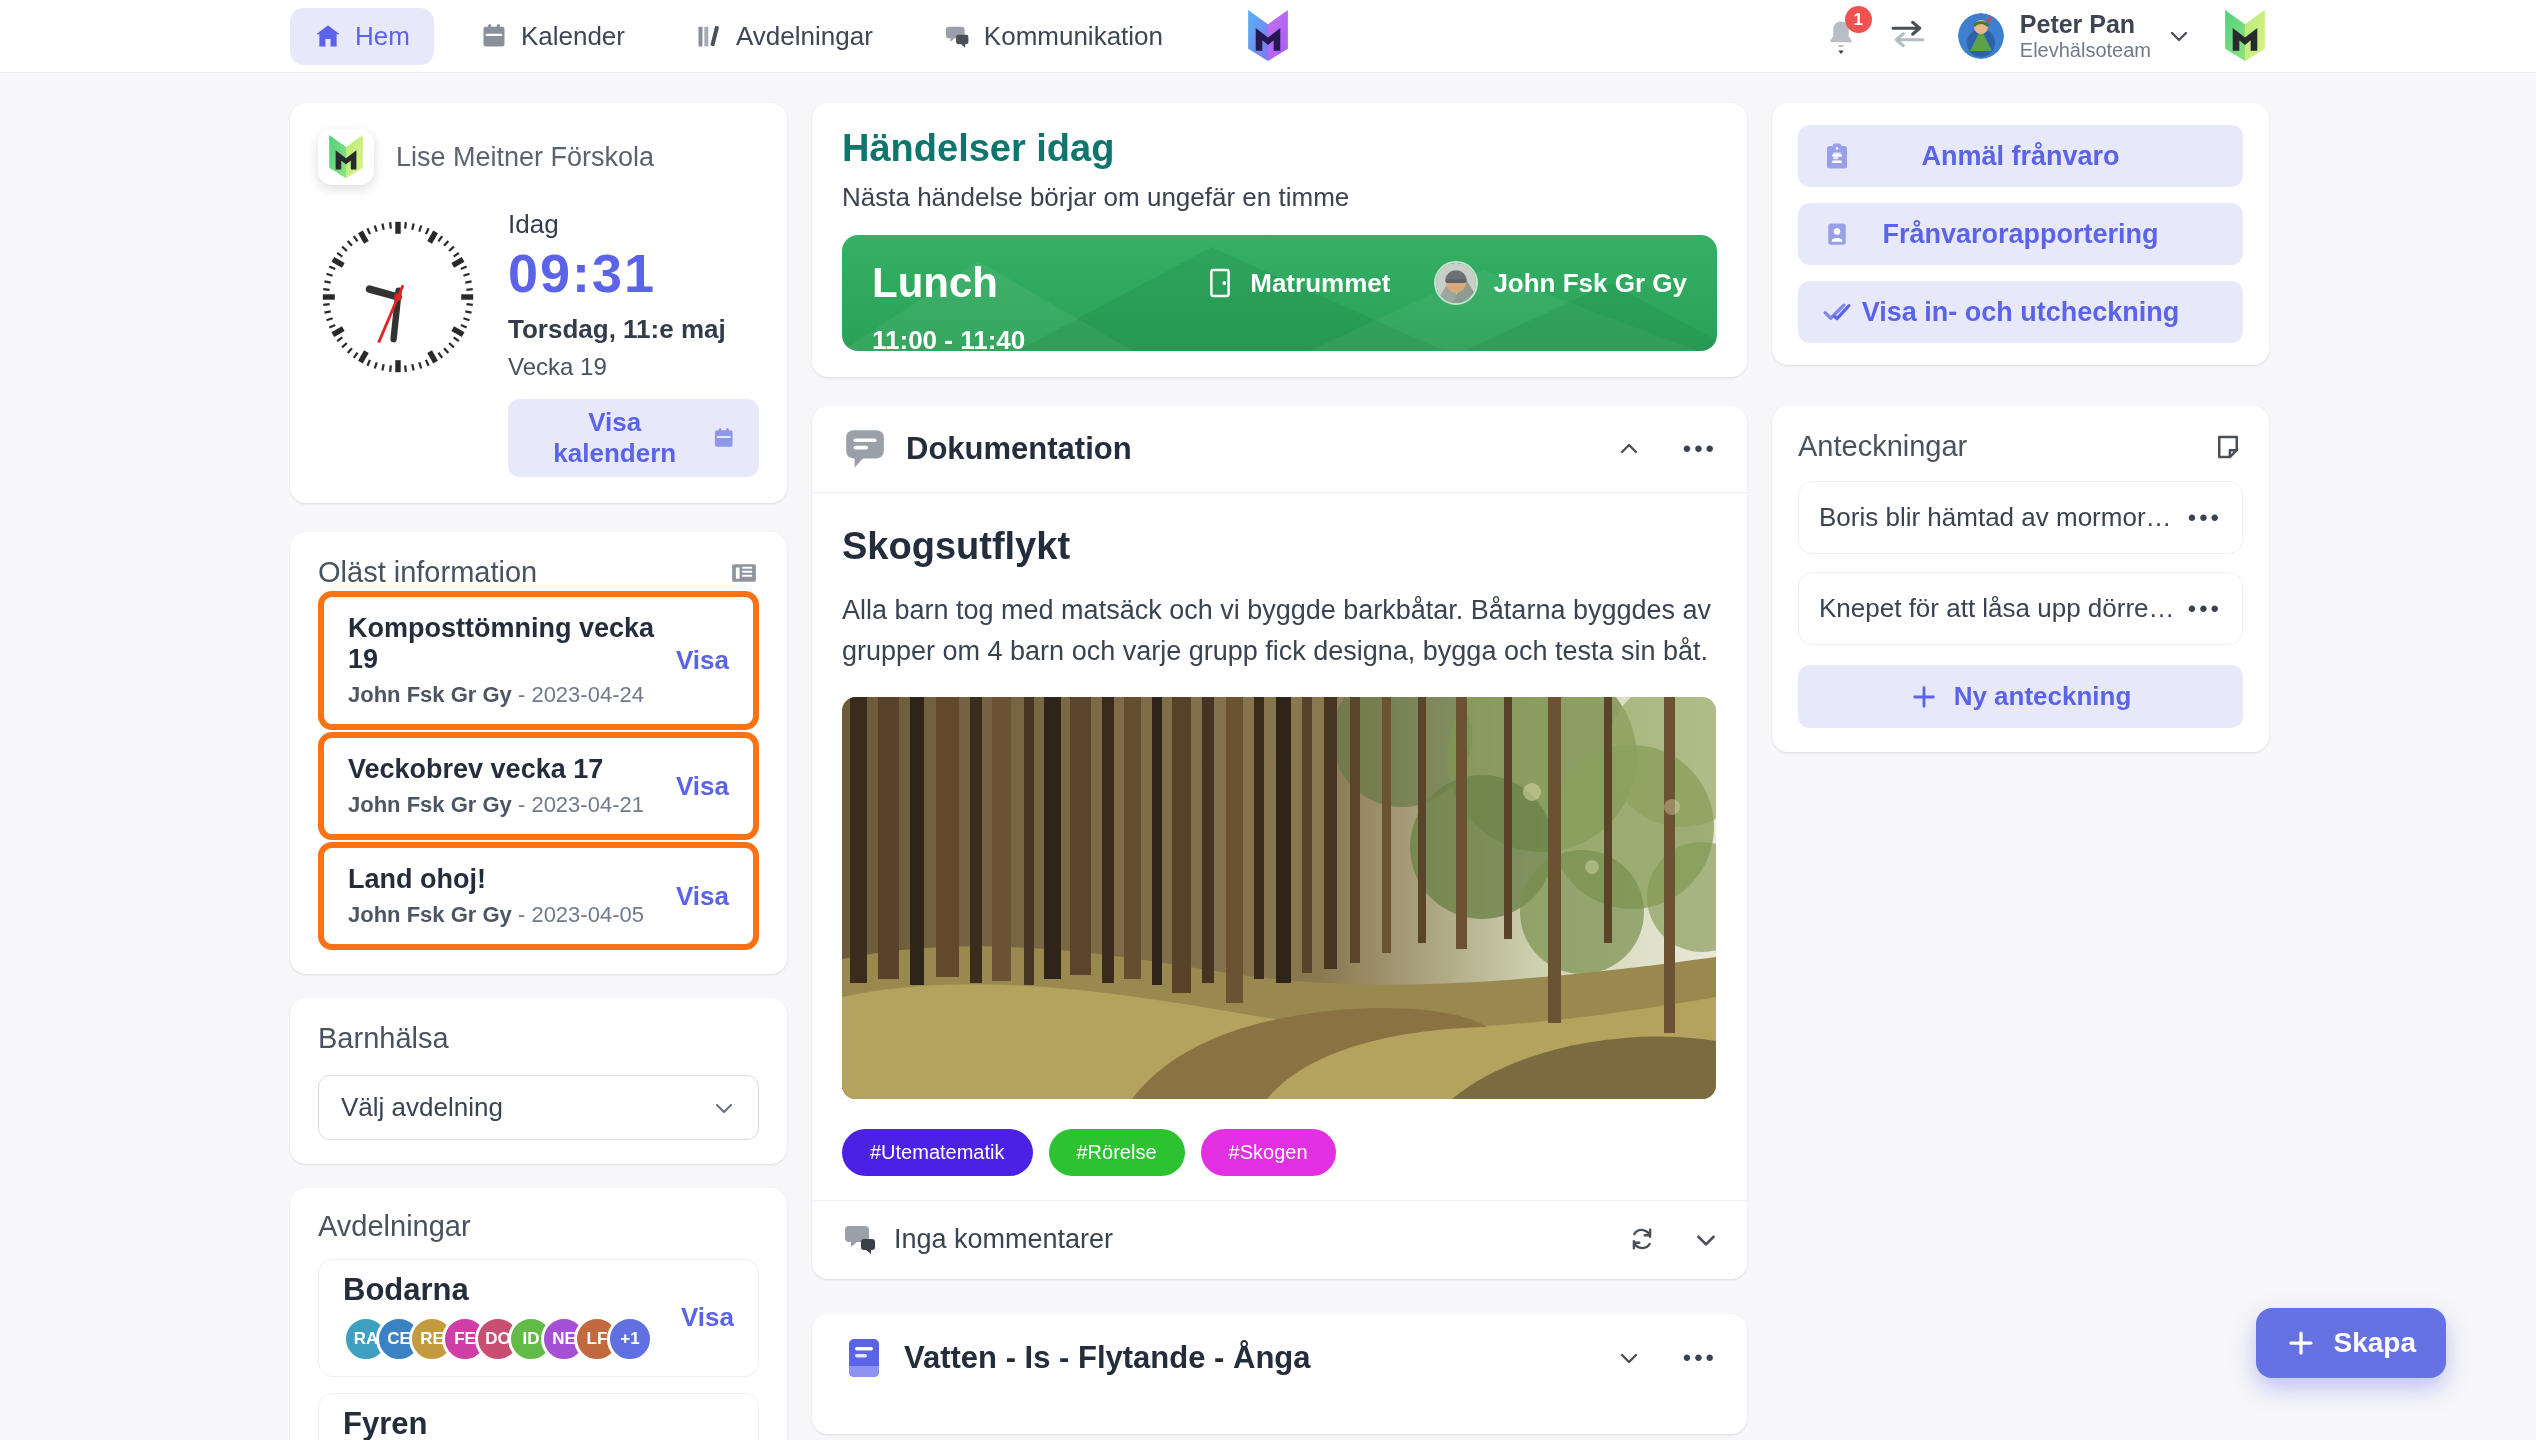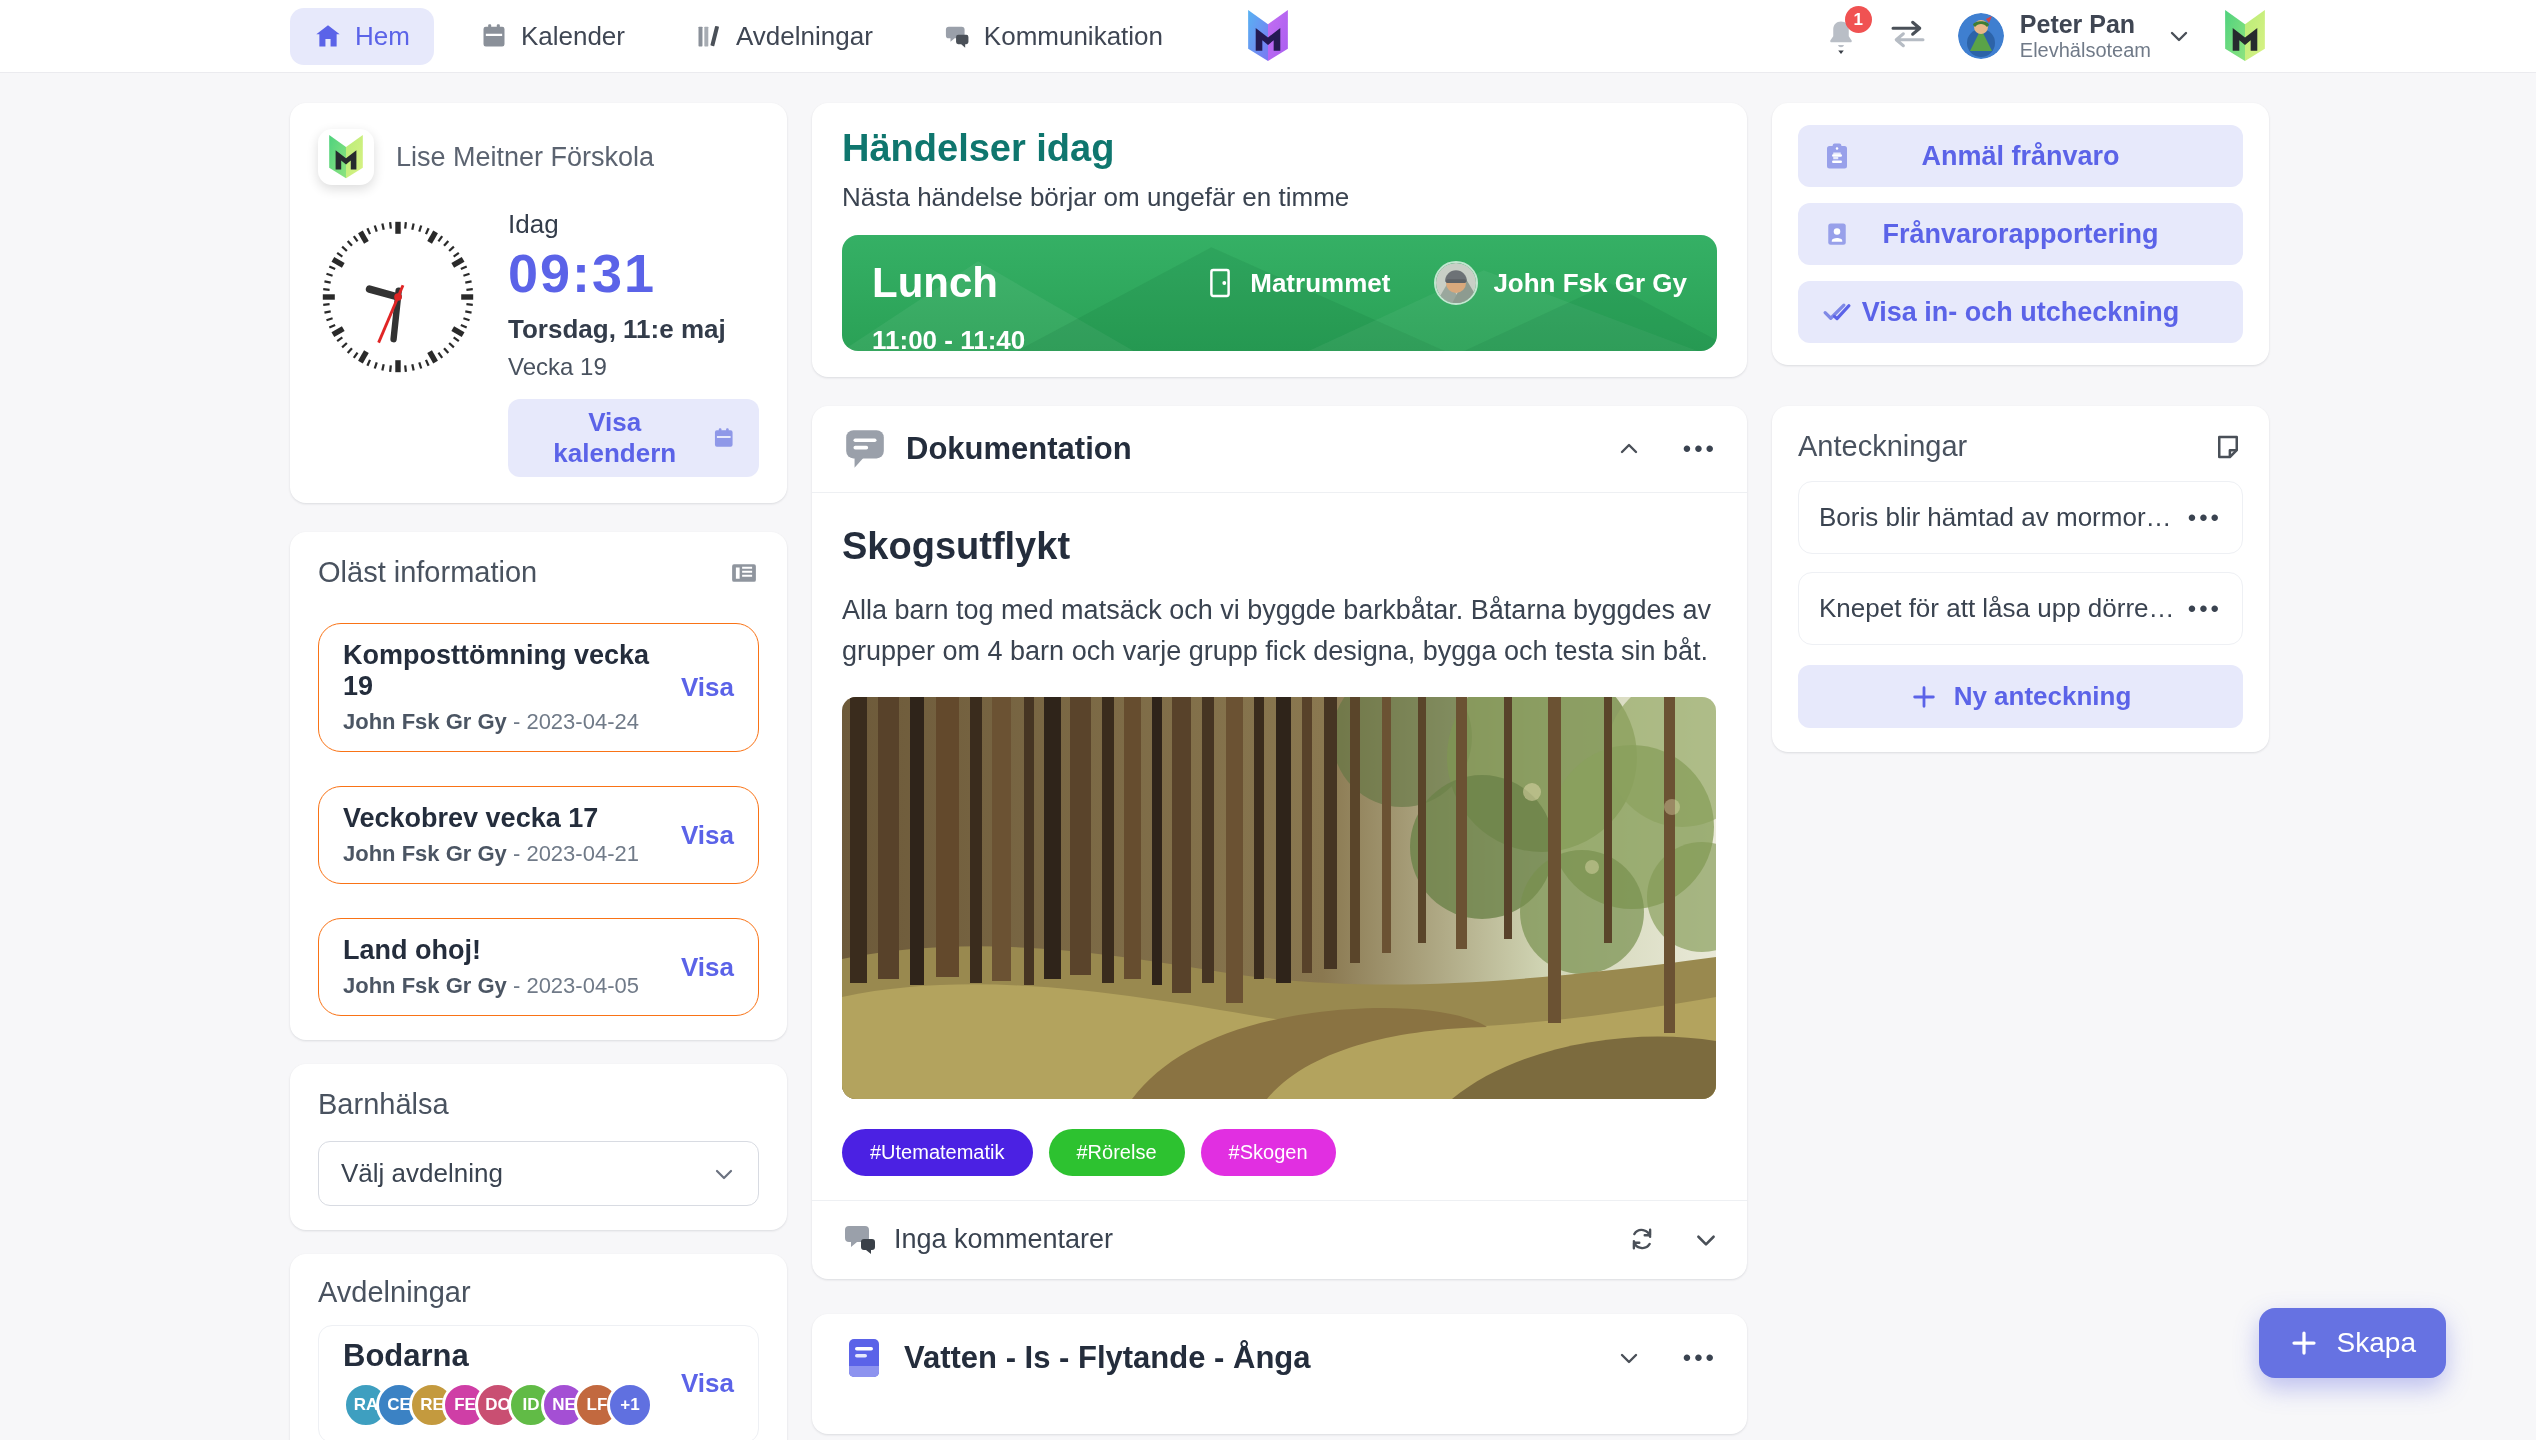--- a/index.html
+++ b/index.html
@@ -58,22 +58,22 @@
   .date-line { font-size:26px; font-weight:bold; color:#333c4a; margin-bottom:8px; }
   .week-line { font-size:24px; color:#49525f; }
   .cal-btn { margin-top:18px; font-size:26px; padding:8px 24px; display:inline-flex; align-items:center; gap:14px; }
   .cal-btn svg { width:26px; height:26px; }
 
   
   .unread-card { padding:24px 28px; margin-bottom:24px; }
   .card-title-row { display:flex; align-items:center; justify-content:space-between; }
   .icon-muted { width:30px; height:30px; color:#8f959e; }
   .icon-muted svg { width:100%; height:100%; }
-  .unread-item { border:1px solid #f97316; border-radius:23px; padding:16px 24px; display:flex;
-                 align-items:center; margin-top:34px; }
+  .unread-item { border:6px solid #f97316; border-radius:14px; padding:16px 24px; display:flex;
+                 align-items:center; margin-top:2px; }
   .unread-left { flex:1; min-width:0; }
   .unread-title { font-size:27px; font-weight:bold; color:#242d3c; margin-bottom:7px; }
   .unread-sub { font-size:22px; color:#707a88; }
   .unread-sub b { color:#4b5563; }
 
   
   .health-card { padding:24px 28px; margin-bottom:24px; }
   .select-box { margin-top:20px; border:1px solid #d8dbe2; border-radius:12px; padding:16px 22px;
                 display:flex; align-items:center; justify-content:space-between; cursor:pointer; }
   .select-box span { font-size:26px; color:#3a4350; }
@@ -147,21 +147,21 @@
                align-items:center; margin-top:18px; }
   .note-text { flex:1; font-size:26px; color:#3a4350; white-space:nowrap; overflow:hidden; text-overflow:ellipsis; }
   .note-dots { margin-left:12px; }
   .new-note-btn { display:flex; align-items:center; justify-content:center; gap:16px; width:100%;
                   margin-top:20px; padding:16px; font-size:26px; }
   .new-note-btn svg { width:28px; height:28px; }
 
   
   .create-btn { position:absolute; right:90px; bottom:62px; background:#6672e2; color:#fff; border:none;
                 border-radius:16px; padding:0 30px; height:70px; display:flex; align-items:center; gap:18px;
-                font-family:inherit; font-size:28px; font-weight:normal; cursor:pointer;
+                font-family:inherit; font-size:28px; font-weight:bold; cursor:pointer;
                 box-shadow:0 10px 24px rgba(80,90,220,.35); }
   .create-btn svg { width:30px; height:30px; }
 </style>
 </head>
 <body>
 
 <svg width="0" height="0" style="position:absolute">
   <defs>
     <linearGradient id="mg-left" x1="0" y1="0" x2="1" y2="1">
       <stop offset="0" stop-color="#4fd27e"></stop>

